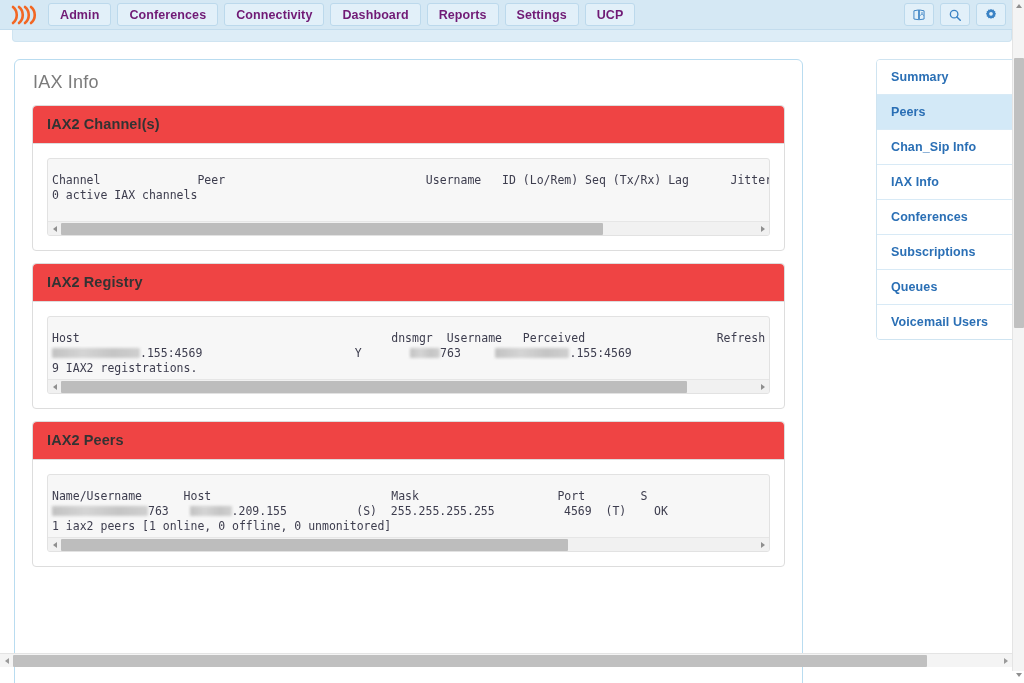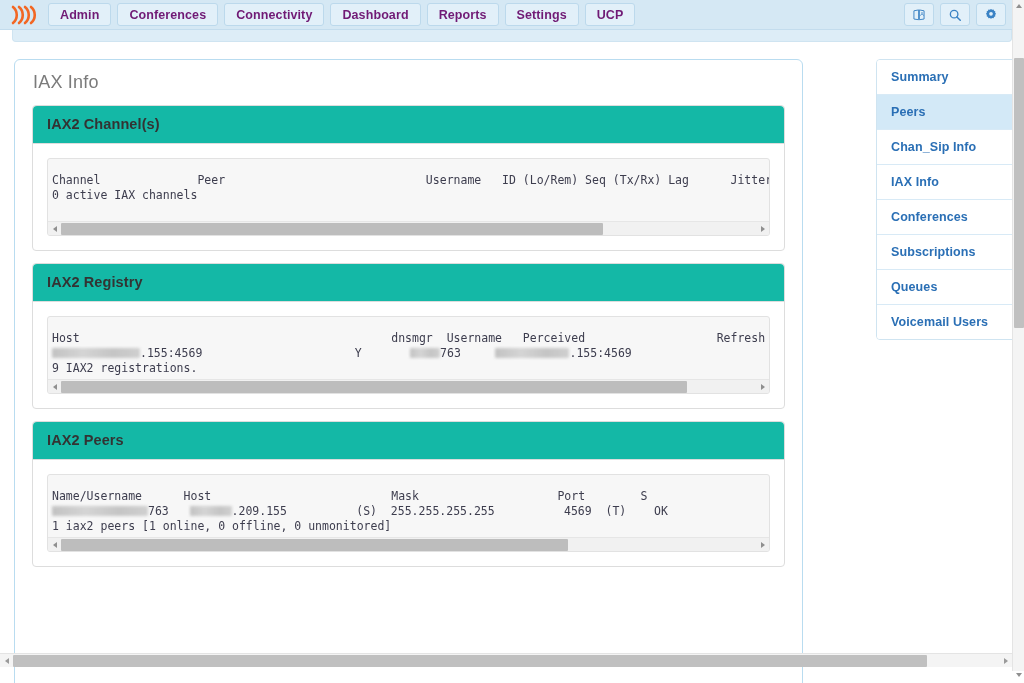--- a/index.html
+++ b/index.html
@@ -109,21 +109,21 @@
   }
 
   
   .section {
     margin: 12px 17px 0 17px;
     border: 1px solid #dddddd;
     border-radius: 4px;
     background: #fff;
   }
   .section-head {
-    background: #14b8a6;
+    background: #ef4444;
     border-bottom: 1px solid #dddddd;
     border-radius: 4px 4px 0 0;
     padding: 10px 14px 11px 14px;
   }
   .section-head h3 {
     margin: 0;
     font-size: 14.5px;
     color: #333333;
     font-weight: bold;
     letter-spacing: .1px;

